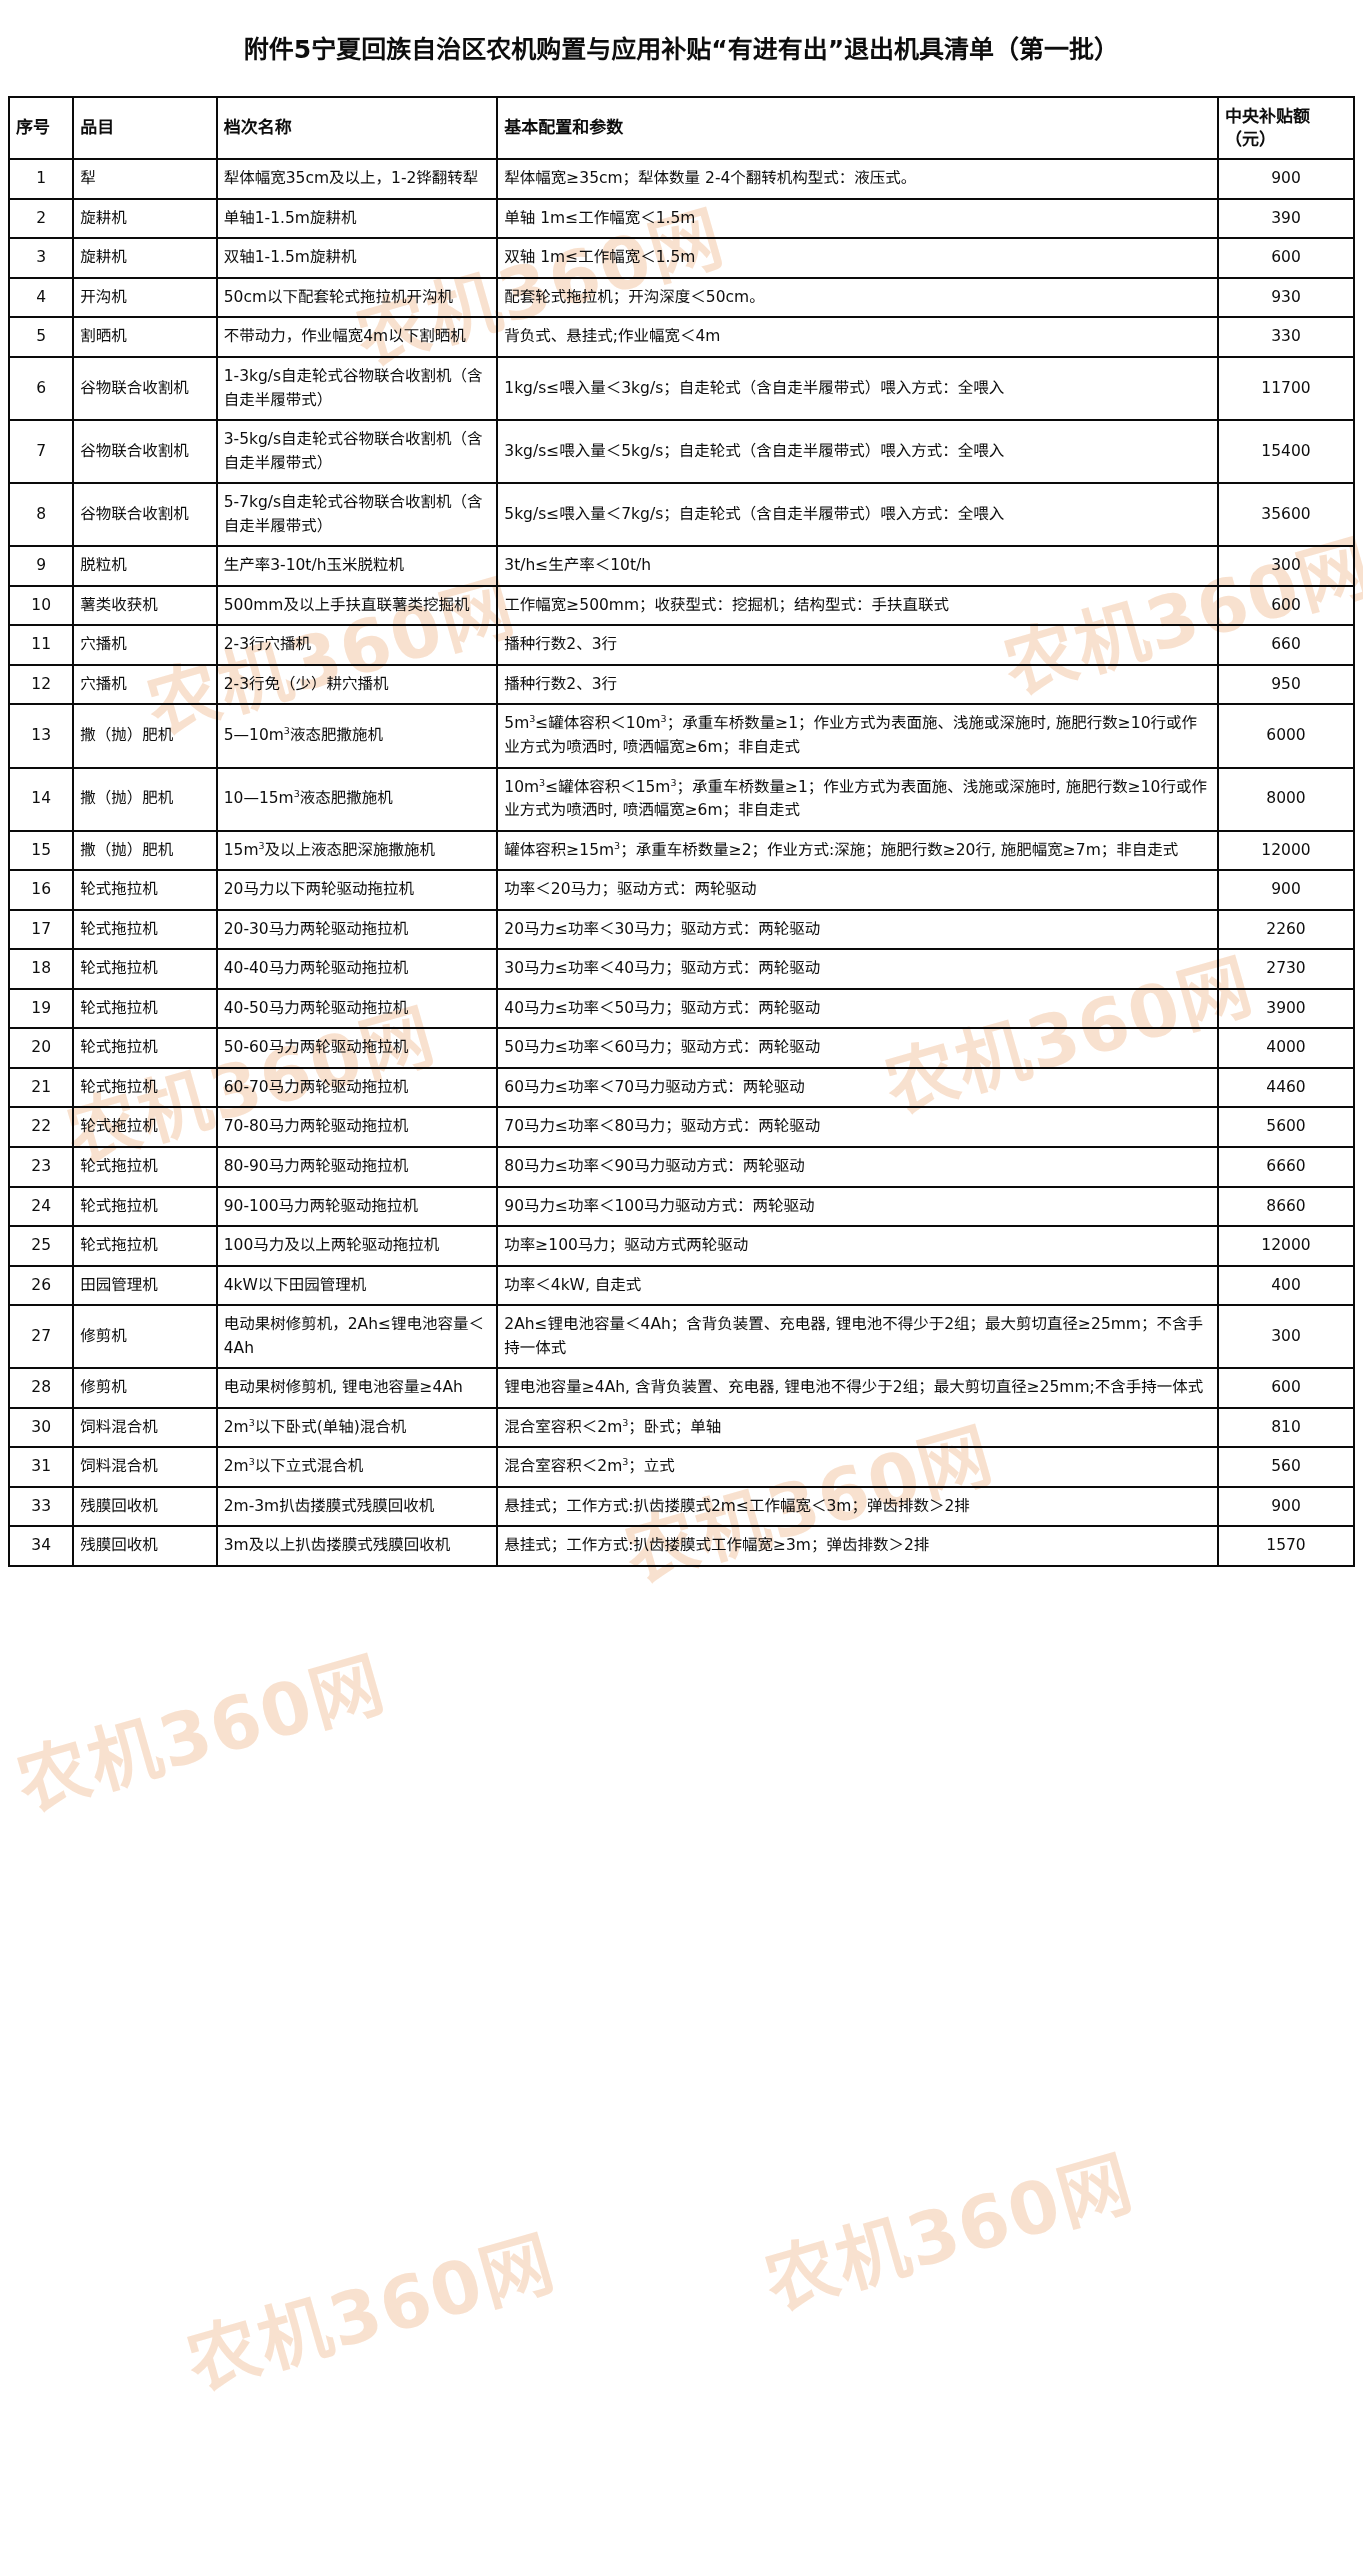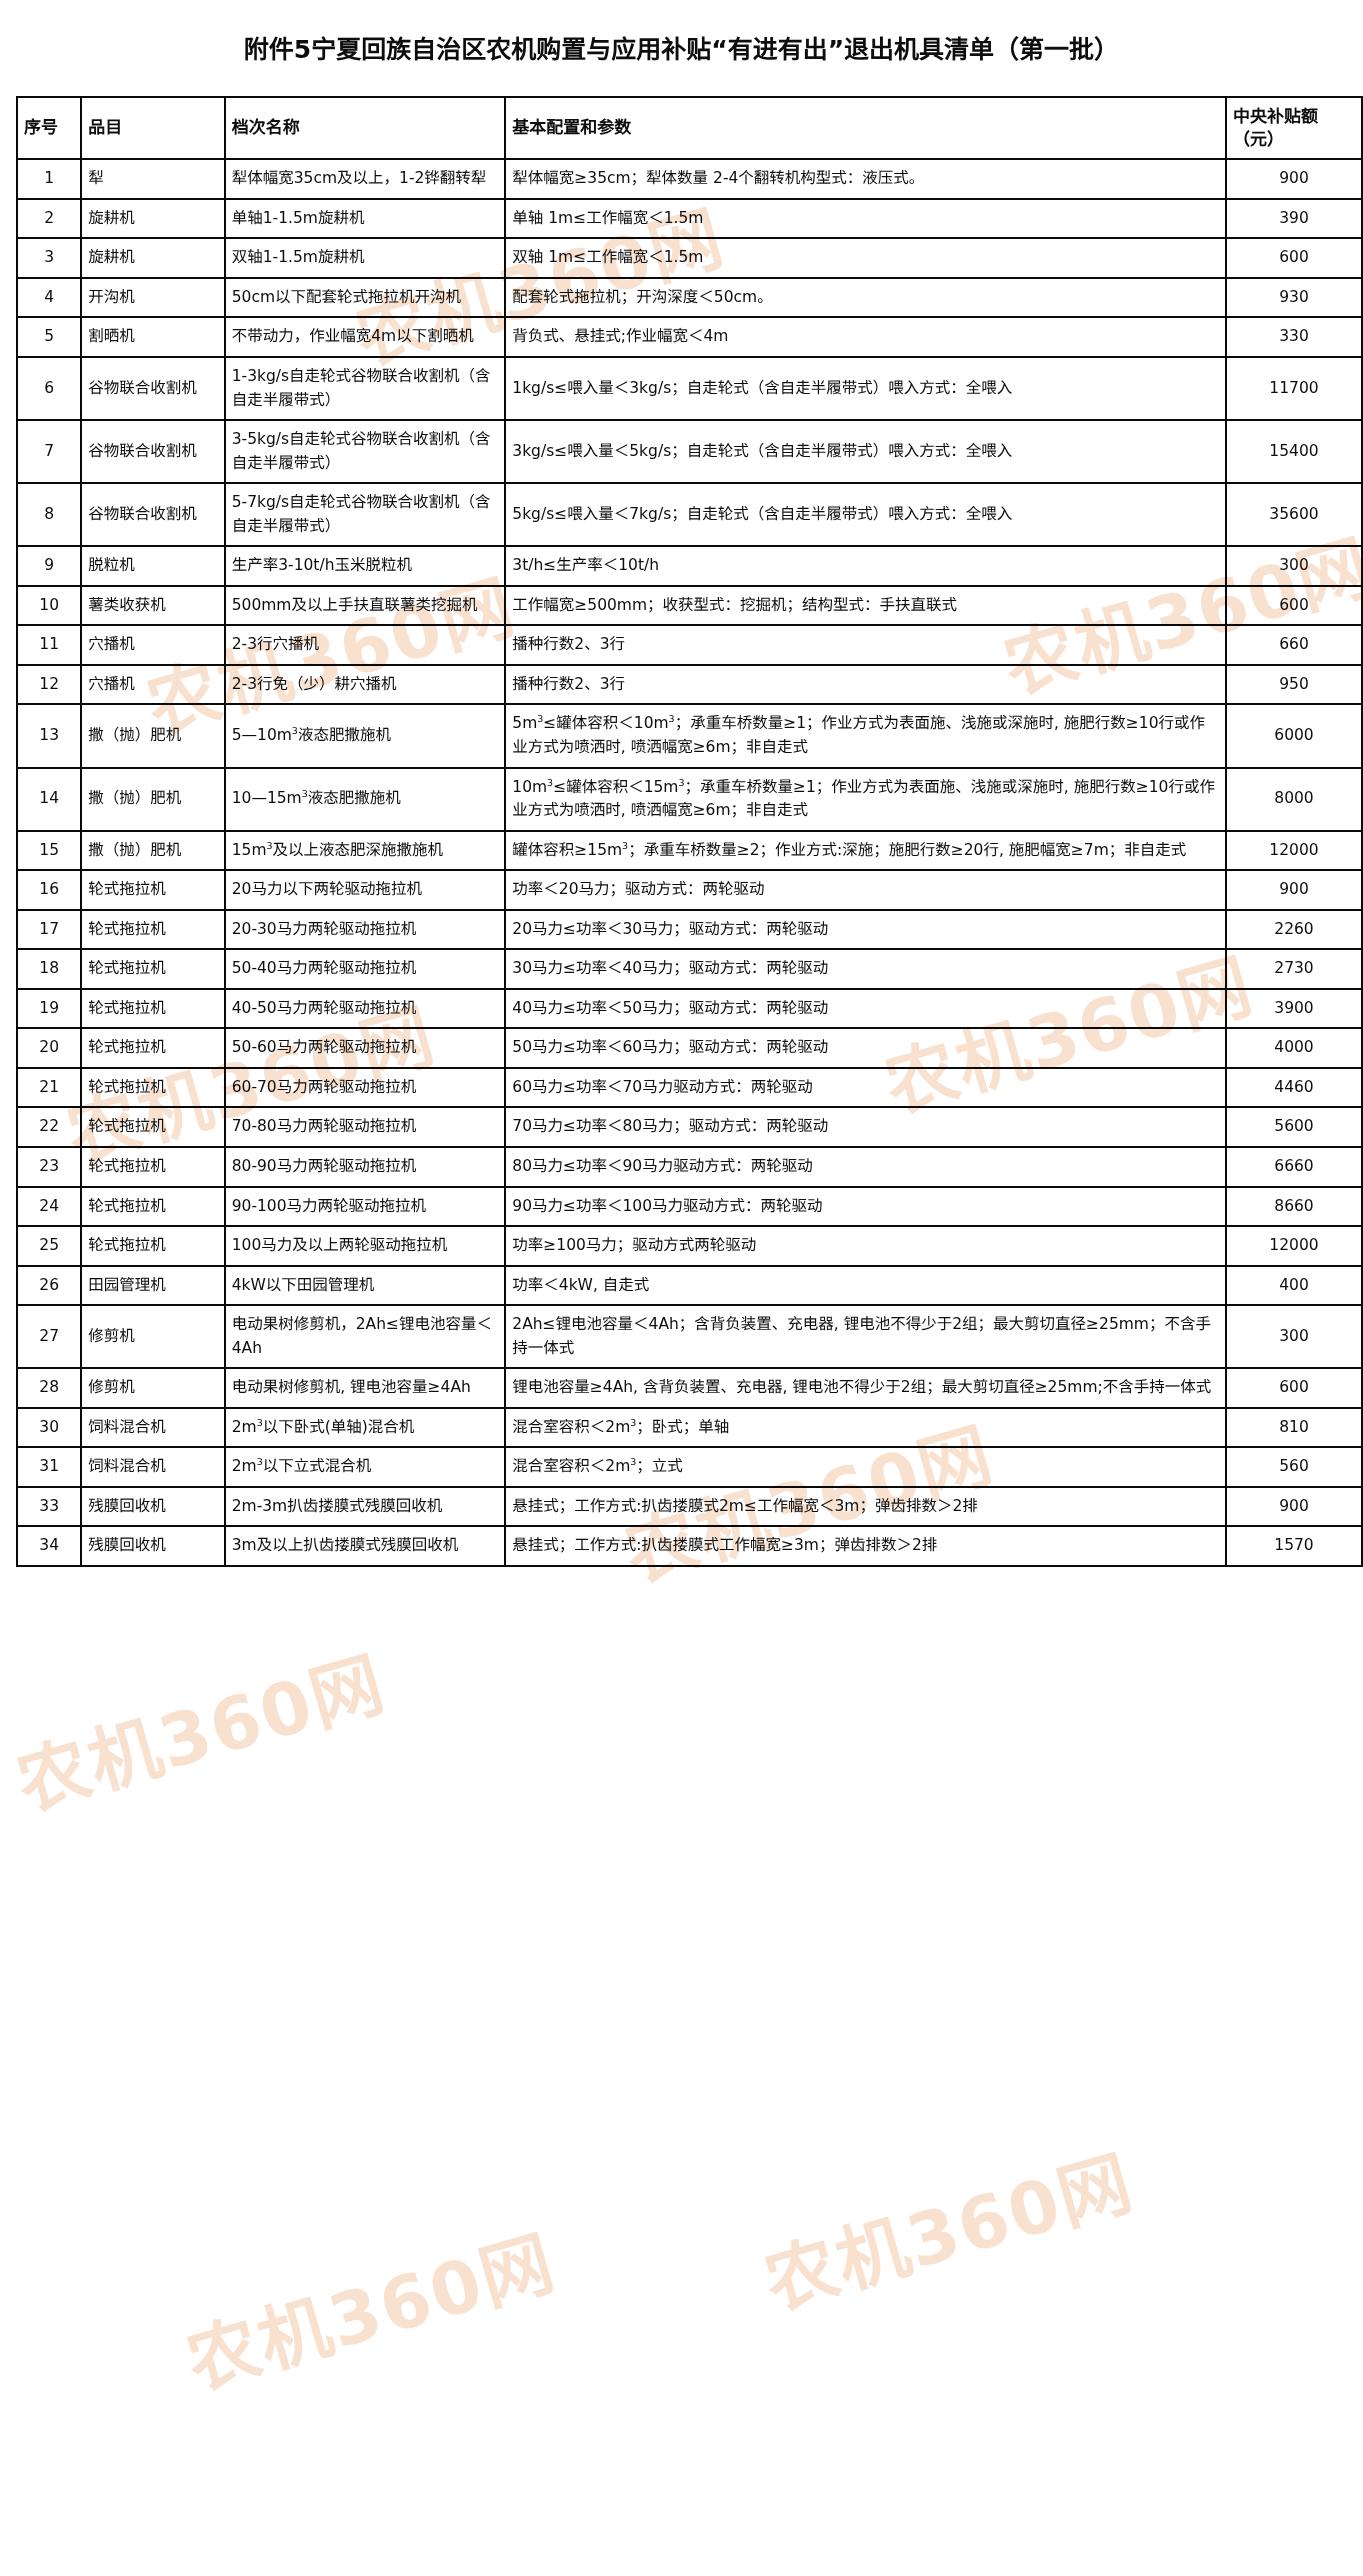--- a/index.html
+++ b/index.html
@@ -54,21 +54,20 @@
     padding: 16px 30px 13px 30px;
     font-family: "DejaVu Sans", "Liberation Sans", sans-serif;
     letter-spacing: 0px;
   }
 
   
   .table-wrap {
     position: relative;
     z-index: 2;
     padding: 0 8px 10px 8px;
-    margin-left: 8px;
   }
   table.spec {
     border-collapse: collapse;
     width: 1347px;
     table-layout: fixed;
     background: transparent;
   }
   table.spec col.c-idx   { width: 52px; }
   table.spec col.c-item  { width: 116px; }
   table.spec col.c-grade { width: 227px; }
@@ -252,21 +251,21 @@
           <tr>
             <td class="idx">17</td>
             <td class="item">轮式拖拉机</td>
             <td class="grade">20-30马力两轮驱动拖拉机</td>
             <td class="spec">20马力≤功率＜30马力；驱动方式：两轮驱动</td>
             <td class="amt">2260</td>
           </tr>
           <tr>
             <td class="idx">18</td>
             <td class="item">轮式拖拉机</td>
-            <td class="grade">50-40马力两轮驱动拖拉机</td>
+            <td class="grade">40-40马力两轮驱动拖拉机</td>
             <td class="spec">30马力≤功率＜40马力；驱动方式：两轮驱动</td>
             <td class="amt">2730</td>
           </tr>
           <tr>
             <td class="idx">19</td>
             <td class="item">轮式拖拉机</td>
             <td class="grade">40-50马力两轮驱动拖拉机</td>
             <td class="spec">40马力≤功率＜50马力；驱动方式：两轮驱动</td>
             <td class="amt">3900</td>
           </tr>

